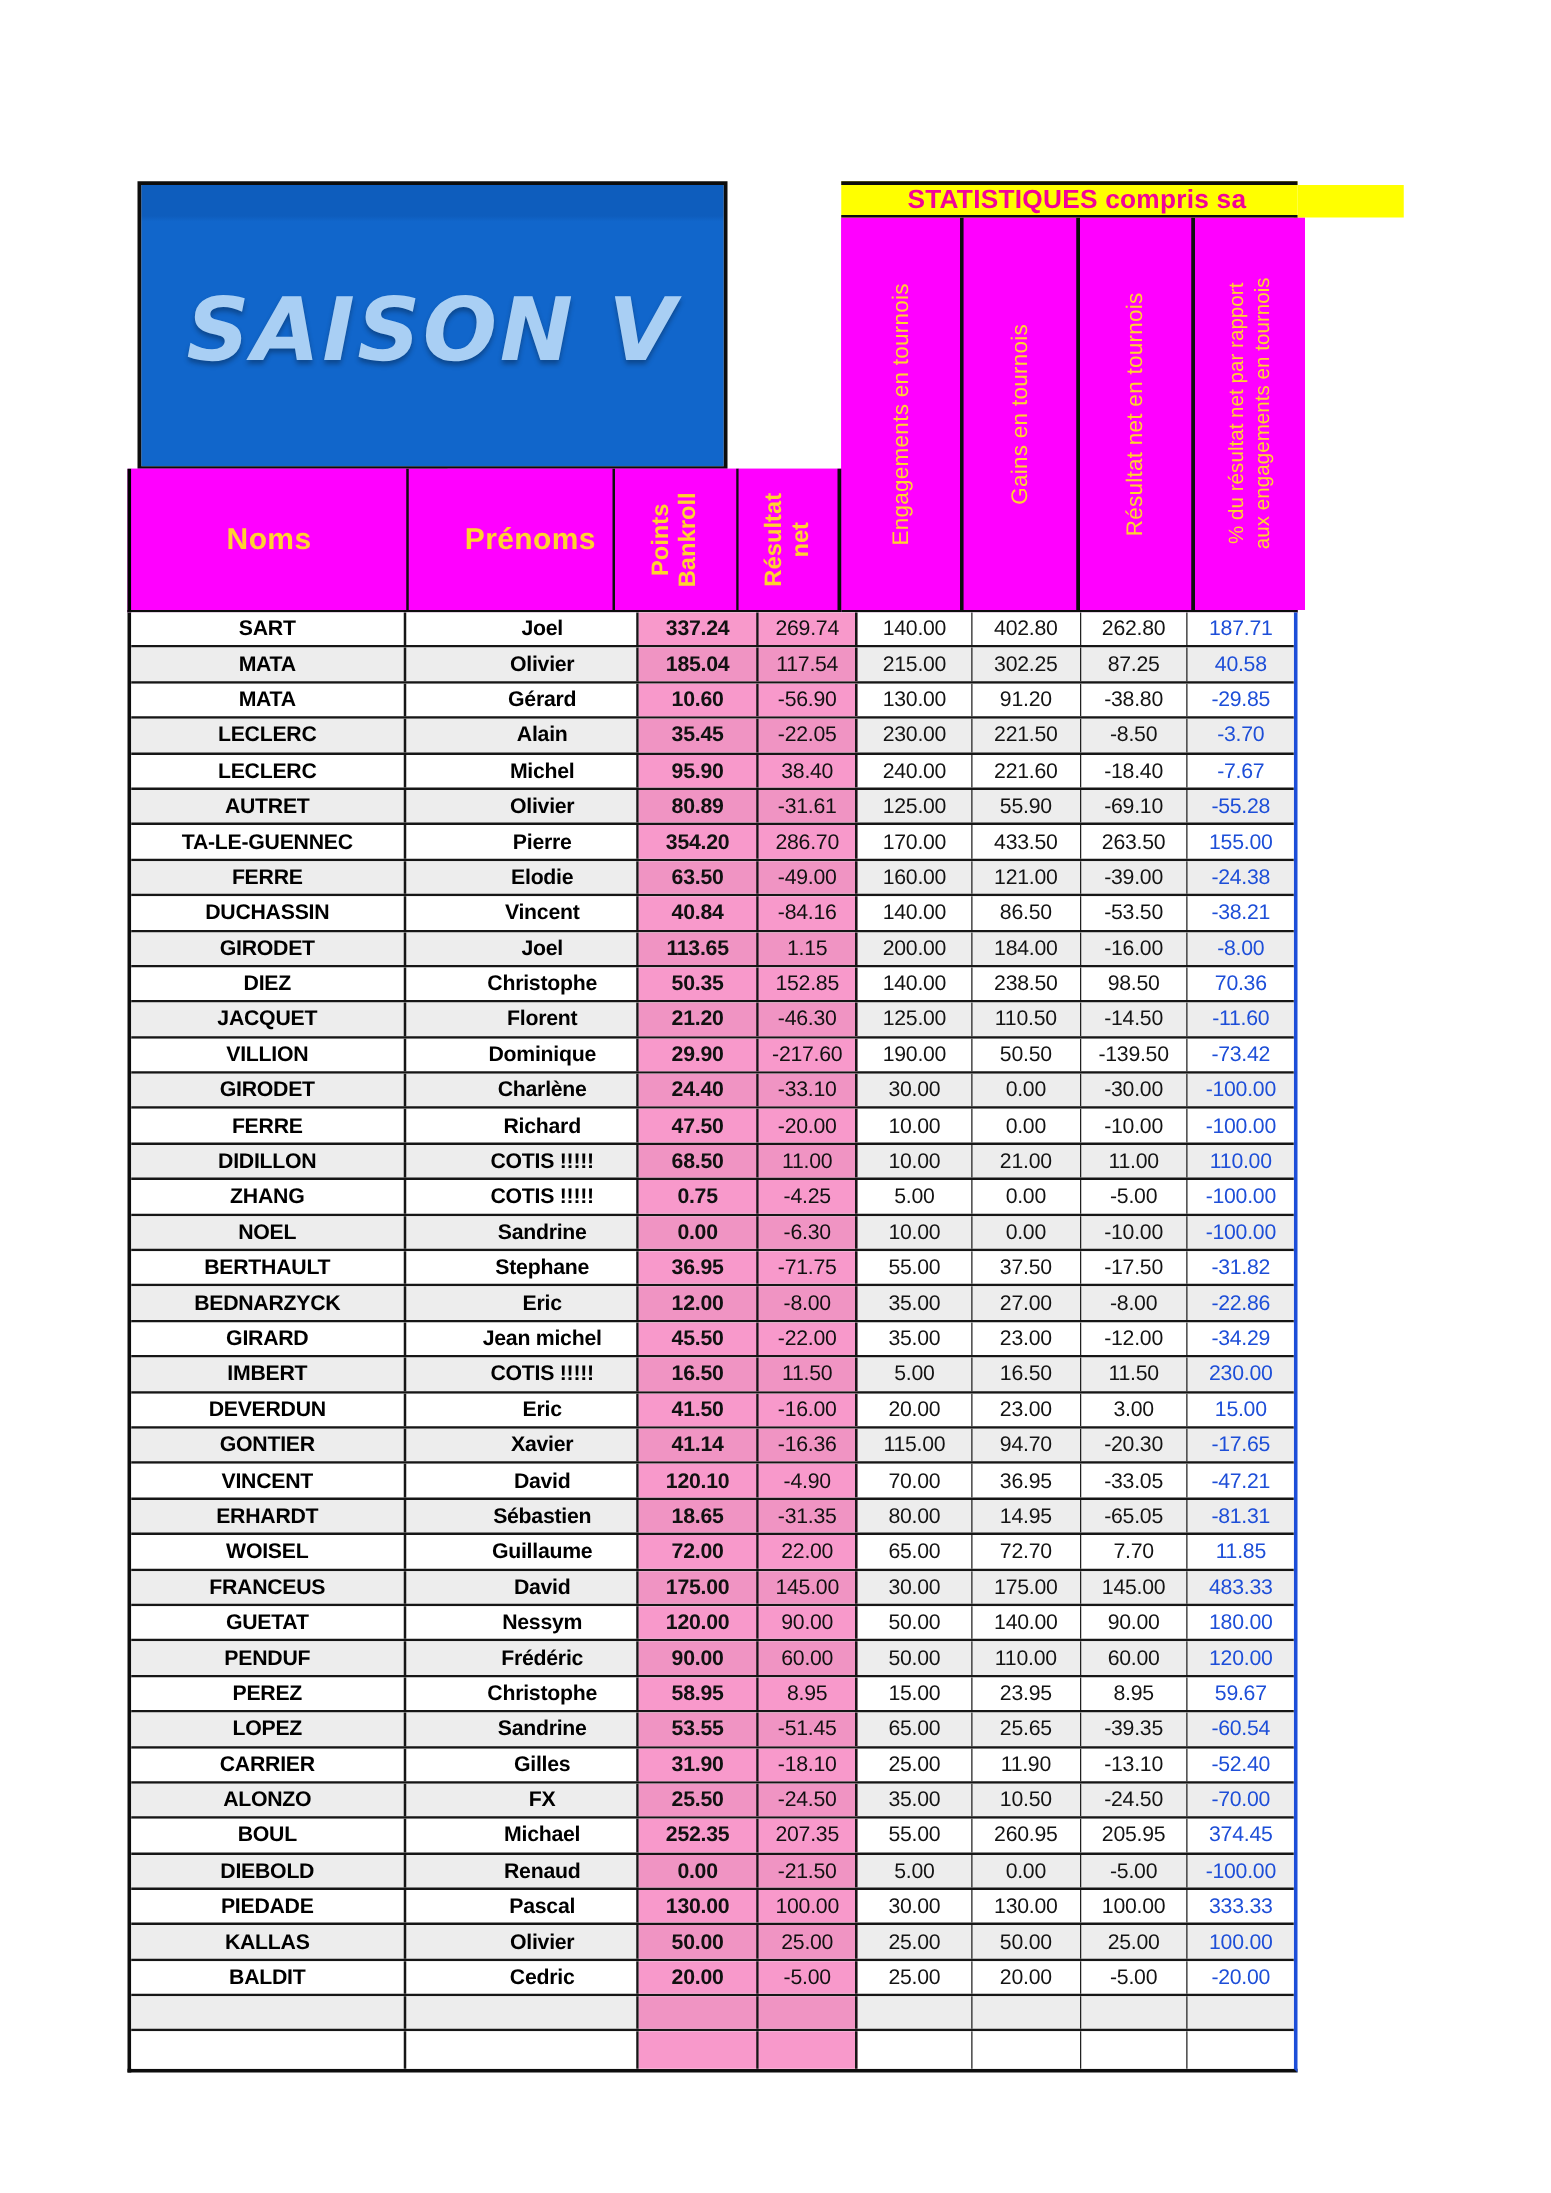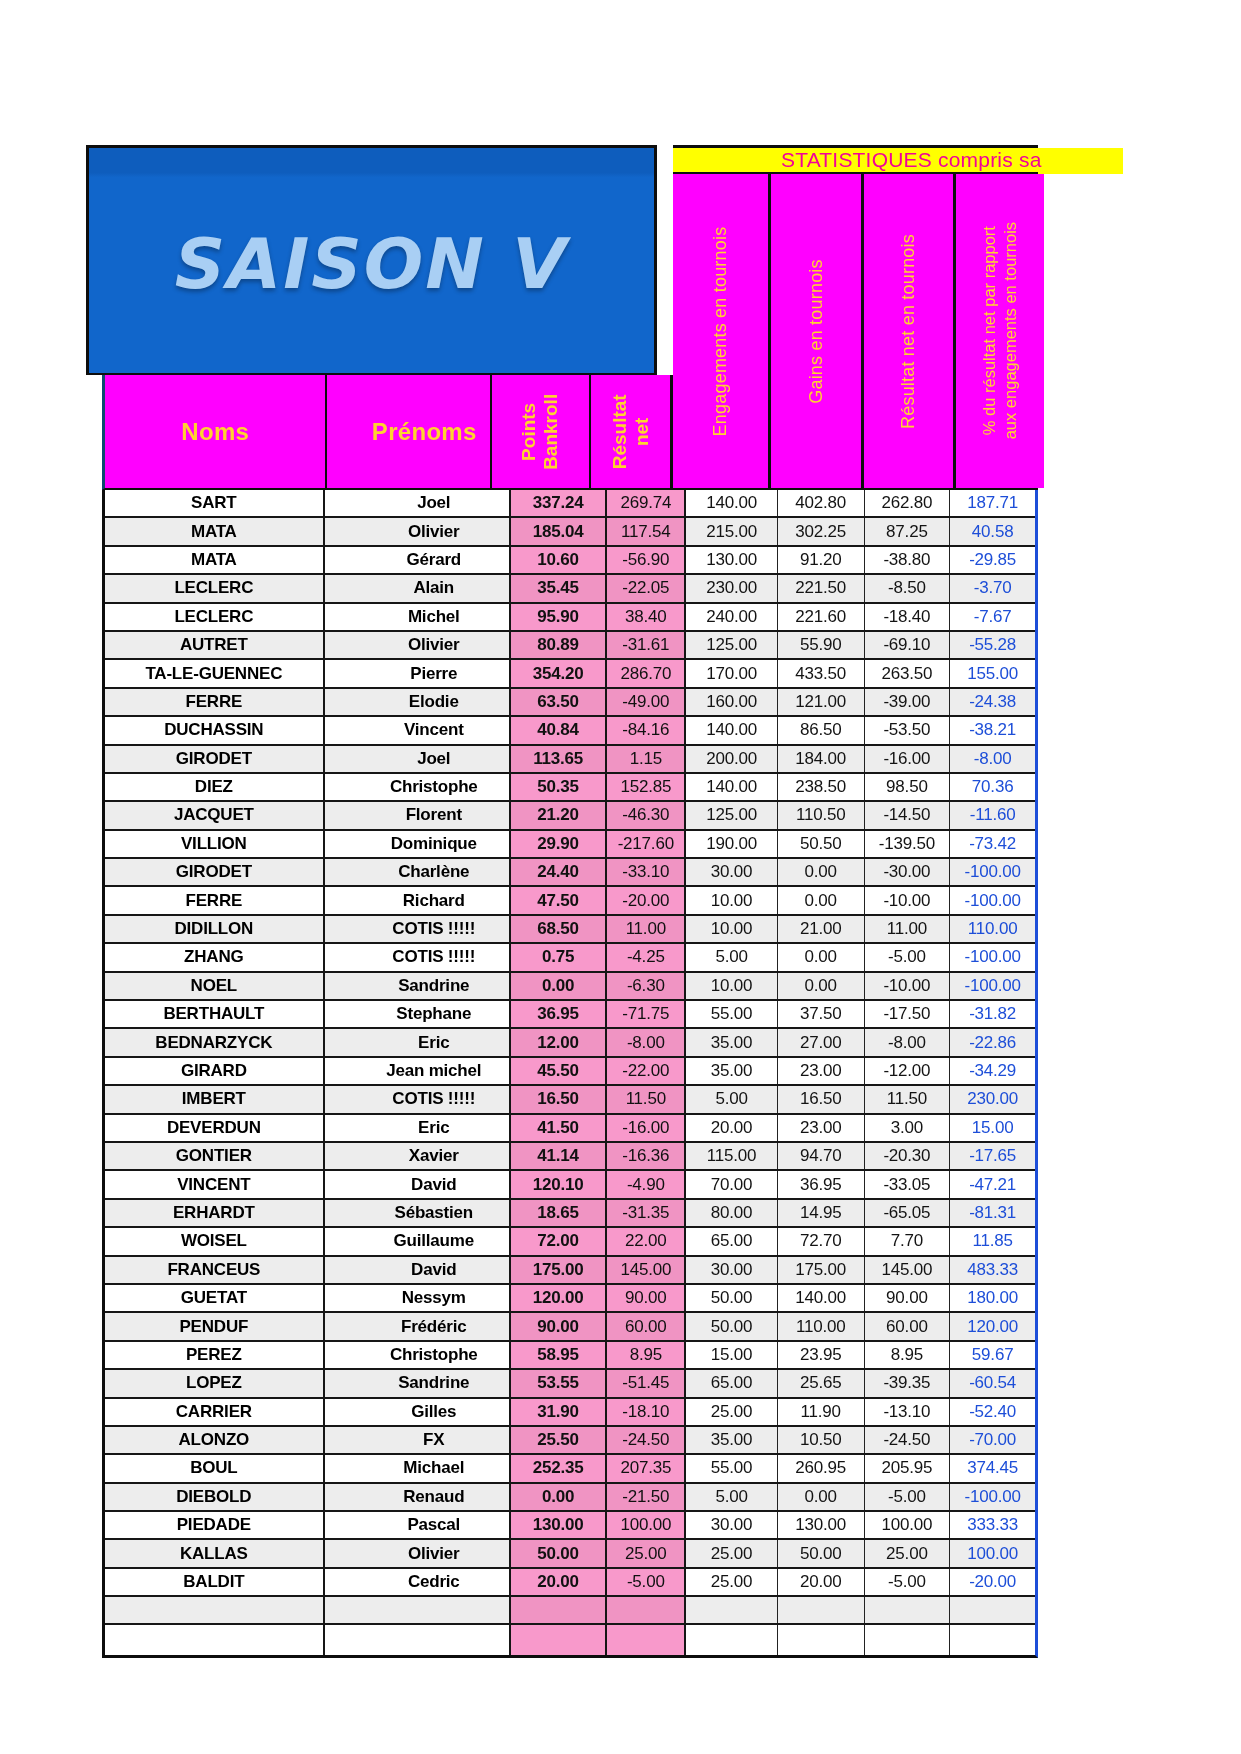--- a/index.html
+++ b/index.html
@@ -1,50 +1,50 @@
 <!DOCTYPE html>
 <html><head>
 <meta charset="utf-8">
 <style>
   html,body{margin:0;padding:0;background:#fff;}
   .sheet{position:relative;width:1241px;height:1754px;background:#fff;overflow:hidden;
          font-family:"Liberation Sans",sans-serif;}
   .abs{position:absolute;box-sizing:border-box;}
 
   
-  .blue-box{left:86px;top:145px;width:571px;height:230px;
+  .blue-box{left:110px;top:145px;width:472px;height:230px;
     background:linear-gradient(180deg,#0e5dbd 0,#0e5dbd 11%,#1166cb 13%);
     border:3px solid #0d0d0d;border-bottom-width:2px;
     display:flex;align-items:center;justify-content:center;}
   .season-title{font-family:"DejaVu Sans",sans-serif;font-style:italic;font-weight:bold;
     font-size:70px;letter-spacing:2px;color:#a9cff4;text-shadow:0 3px 4px rgba(0,0,0,.30);
     padding-top:6px;}
 
   
   .banner{left:673px;top:145px;width:365px;height:29px;background:#ffff00;
     border-top:3px solid #0d0d0d;border-bottom:2px solid #0d0d0d;
     display:flex;align-items:center;overflow:visible;z-index:3;}
-  .banner-text{white-space:nowrap;padding-left:108px;font-weight:normal;font-size:21px;
+  .banner-text{white-space:nowrap;padding-left:53px;font-weight:bold;font-size:21px;
     color:#f20397;letter-spacing:.2px;text-align:center;}
   .banner-ext{left:1038px;top:148px;width:85px;height:26px;background:#ffff00;z-index:2;}
 
   
   .stat-headers{left:673px;top:174px;width:365px;height:316px;display:flex;
     border-right:3px solid #0d0d0d;border-bottom:2px solid #0d0d0d;background:#ff00ff;}
   .stat-cell{background:#ff00ff;display:flex;align-items:center;justify-content:center;
     border-right:3px solid #0d0d0d;overflow:visible;}
   .stat-cell:last-child{border-right:none;}
   .sc0{width:95px;} .sc1{width:90px;} .sc2{width:89px;} .sc3{width:88px;}
   .vert{flex:none;transform:rotate(-90deg);white-space:nowrap;color:#ffd230;
     font-size:18px;letter-spacing:.2px;}
   .vert2{flex:none;transform:rotate(-90deg);text-align:center;color:#ffd230;
     font-size:16.5px;line-height:1.25;white-space:nowrap;}
 
   .header-row{left:102px;top:375px;width:571px;height:115px;display:flex;
-    border-left:3px solid #0c4a6e;border-bottom:2px solid #0d0d0d;background:#ff00ff;}
+    border-left:3px solid #000000;border-bottom:2px solid #0d0d0d;background:#ff00ff;}
   .head-cell{background:#ff00ff;display:flex;align-items:center;justify-content:center;
     border-right:2px solid #0d0d0d;color:#ffd230;font-weight:bold;overflow:visible;}
   .head-cell:last-child{border-right:3px solid #0d0d0d;}
   .hc0{width:228px;} .hc1{width:136px;margin-left:31px;} .hc2{width:100px;} .hc3{width:82px;}
   .head-label{font-size:24px;letter-spacing:.3px;}
   .vert2b{flex:none;transform:rotate(-90deg);text-align:center;color:#ffd230;
     font-weight:bold;font-size:19px;line-height:1.15;white-space:nowrap;}
 
   
   .grid{left:102px;top:490px;width:936px;border-left:3px solid #0d0d0d;

